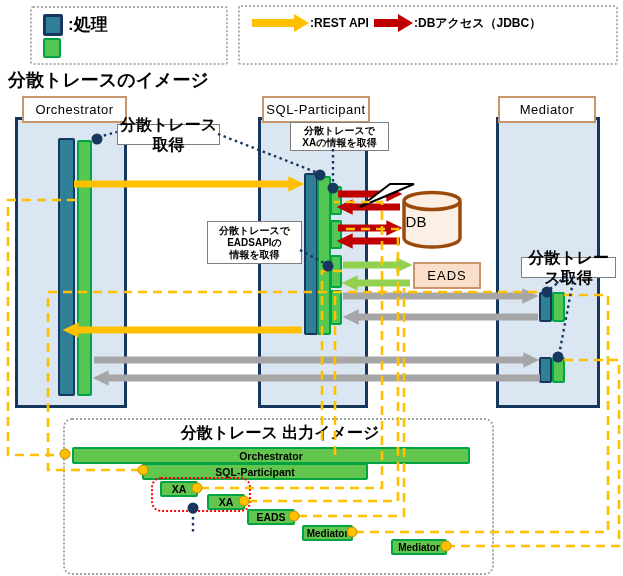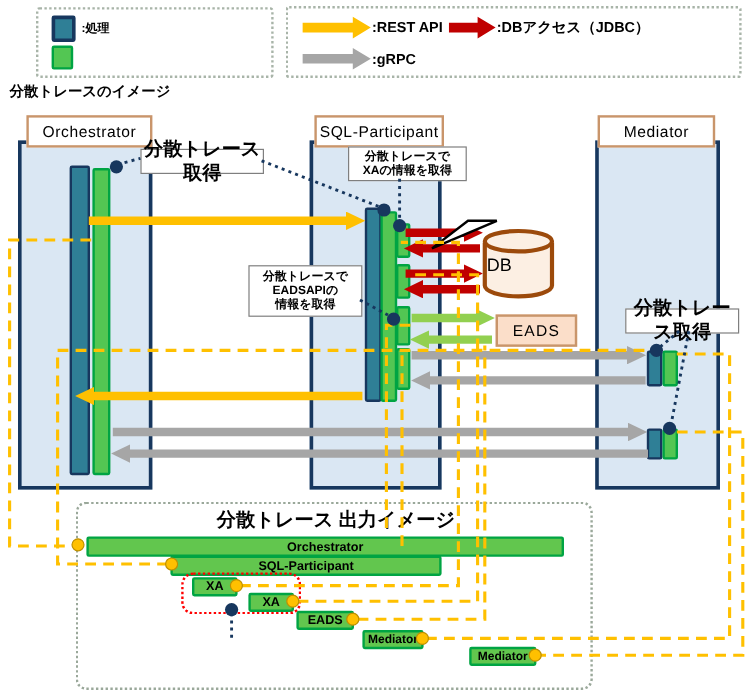--- a/index.html
+++ b/index.html
@@ -7,24 +7,24 @@
        font-family:"Liberation Sans","DejaVu Sans",sans-serif;color:#000;}
   .abs{position:absolute;}
   .stage{position:absolute;inset:0;width:623px;height:576px;overflow:hidden;}
 
   
   .legend-box{border:2px dotted #a8b4a8;background:#fff;border-radius:3px;}
   .legend-row{position:absolute;display:flex;align-items:center;}
   .swatch{width:14px;height:16px;border-radius:2px;}
   .swatch-process{background:#2f7f96;border:3px solid #17375e;}
   .swatch-trace{background:#53c653;border:2px solid #00a443;}
-  .legend-label{font-size:10px;font-weight:bold;margin-left:5px;white-space:nowrap;}
+  .legend-label{font-size:17px;font-weight:bold;margin-left:5px;white-space:nowrap;}
   .arrow-label{font-size:12px;font-weight:bold;white-space:nowrap;}
 
-  .section-title{font-size:12px;font-weight:bold;white-space:nowrap;text-align:center;}
+  .section-title{font-size:18px;font-weight:bold;white-space:nowrap;text-align:center;}
 
   
   .column{background:#dae7f3;border:3px solid #17375e;}
   .col-label{background:#fff;border:2px solid #c9956b;display:flex;align-items:center;justify-content:center;
              font-size:13px;letter-spacing:.5px;}
   .bar-teal{background:#2f7f96;border:2px solid #17375e;border-radius:2px;}
   .bar-green{background:#53c653;border:2px solid #00a443;border-radius:2px;}
 
   
   .callout{background:#fff;border:1.5px solid #7f7f7f;display:flex;align-items:center;justify-content:center;
@@ -177,26 +177,20 @@
       <svg width="58" height="22" viewBox="0 0 58 22">
           <polygon points="0,7 42,7 42,2 57,11 42,20 42,15 0,15" fill="#ffc000"></polygon>
         </svg>
       <span class="arrow-label">:REST API</span>
     </div>
     <div class="legend-row" style="left:134px;top:5px;">
       <svg width="40" height="22" viewBox="0 0 40 22">
           <polygon points="0,7 24,7 24,2 39,11 24,20 24,15 0,15" fill="#c00000"></polygon>
         </svg>
       <span class="arrow-label">:DBアクセス（JDBC）</span>
-    </div>
-    <div class="legend-row" style="left:12px;top:31px;">
-      <svg width="58" height="22" viewBox="0 0 58 22">
-          <polygon points="0,7 42,7 42,2 57,11 42,20 42,15 0,15" fill="#a6a6a6"></polygon>
-        </svg>
-      <span class="arrow-label">:gRPC</span>
     </div>
   </div>
 
   <svg class="overlay" width="623" height="576" viewBox="0 0 623 576">
 
     <g stroke="#ffc000" stroke-width="2.6" fill="none" stroke-dasharray="9,6">
       <polyline points="76,200 8,200 8,455 60,455"></polyline>
       <polyline points="140,470 48,470 48,292 540,292"></polyline>
       <polyline points="200,488 382,488 382,202 334,202"></polyline>
       <polyline points="248,501 398,501 398,229 340,229"></polyline>

